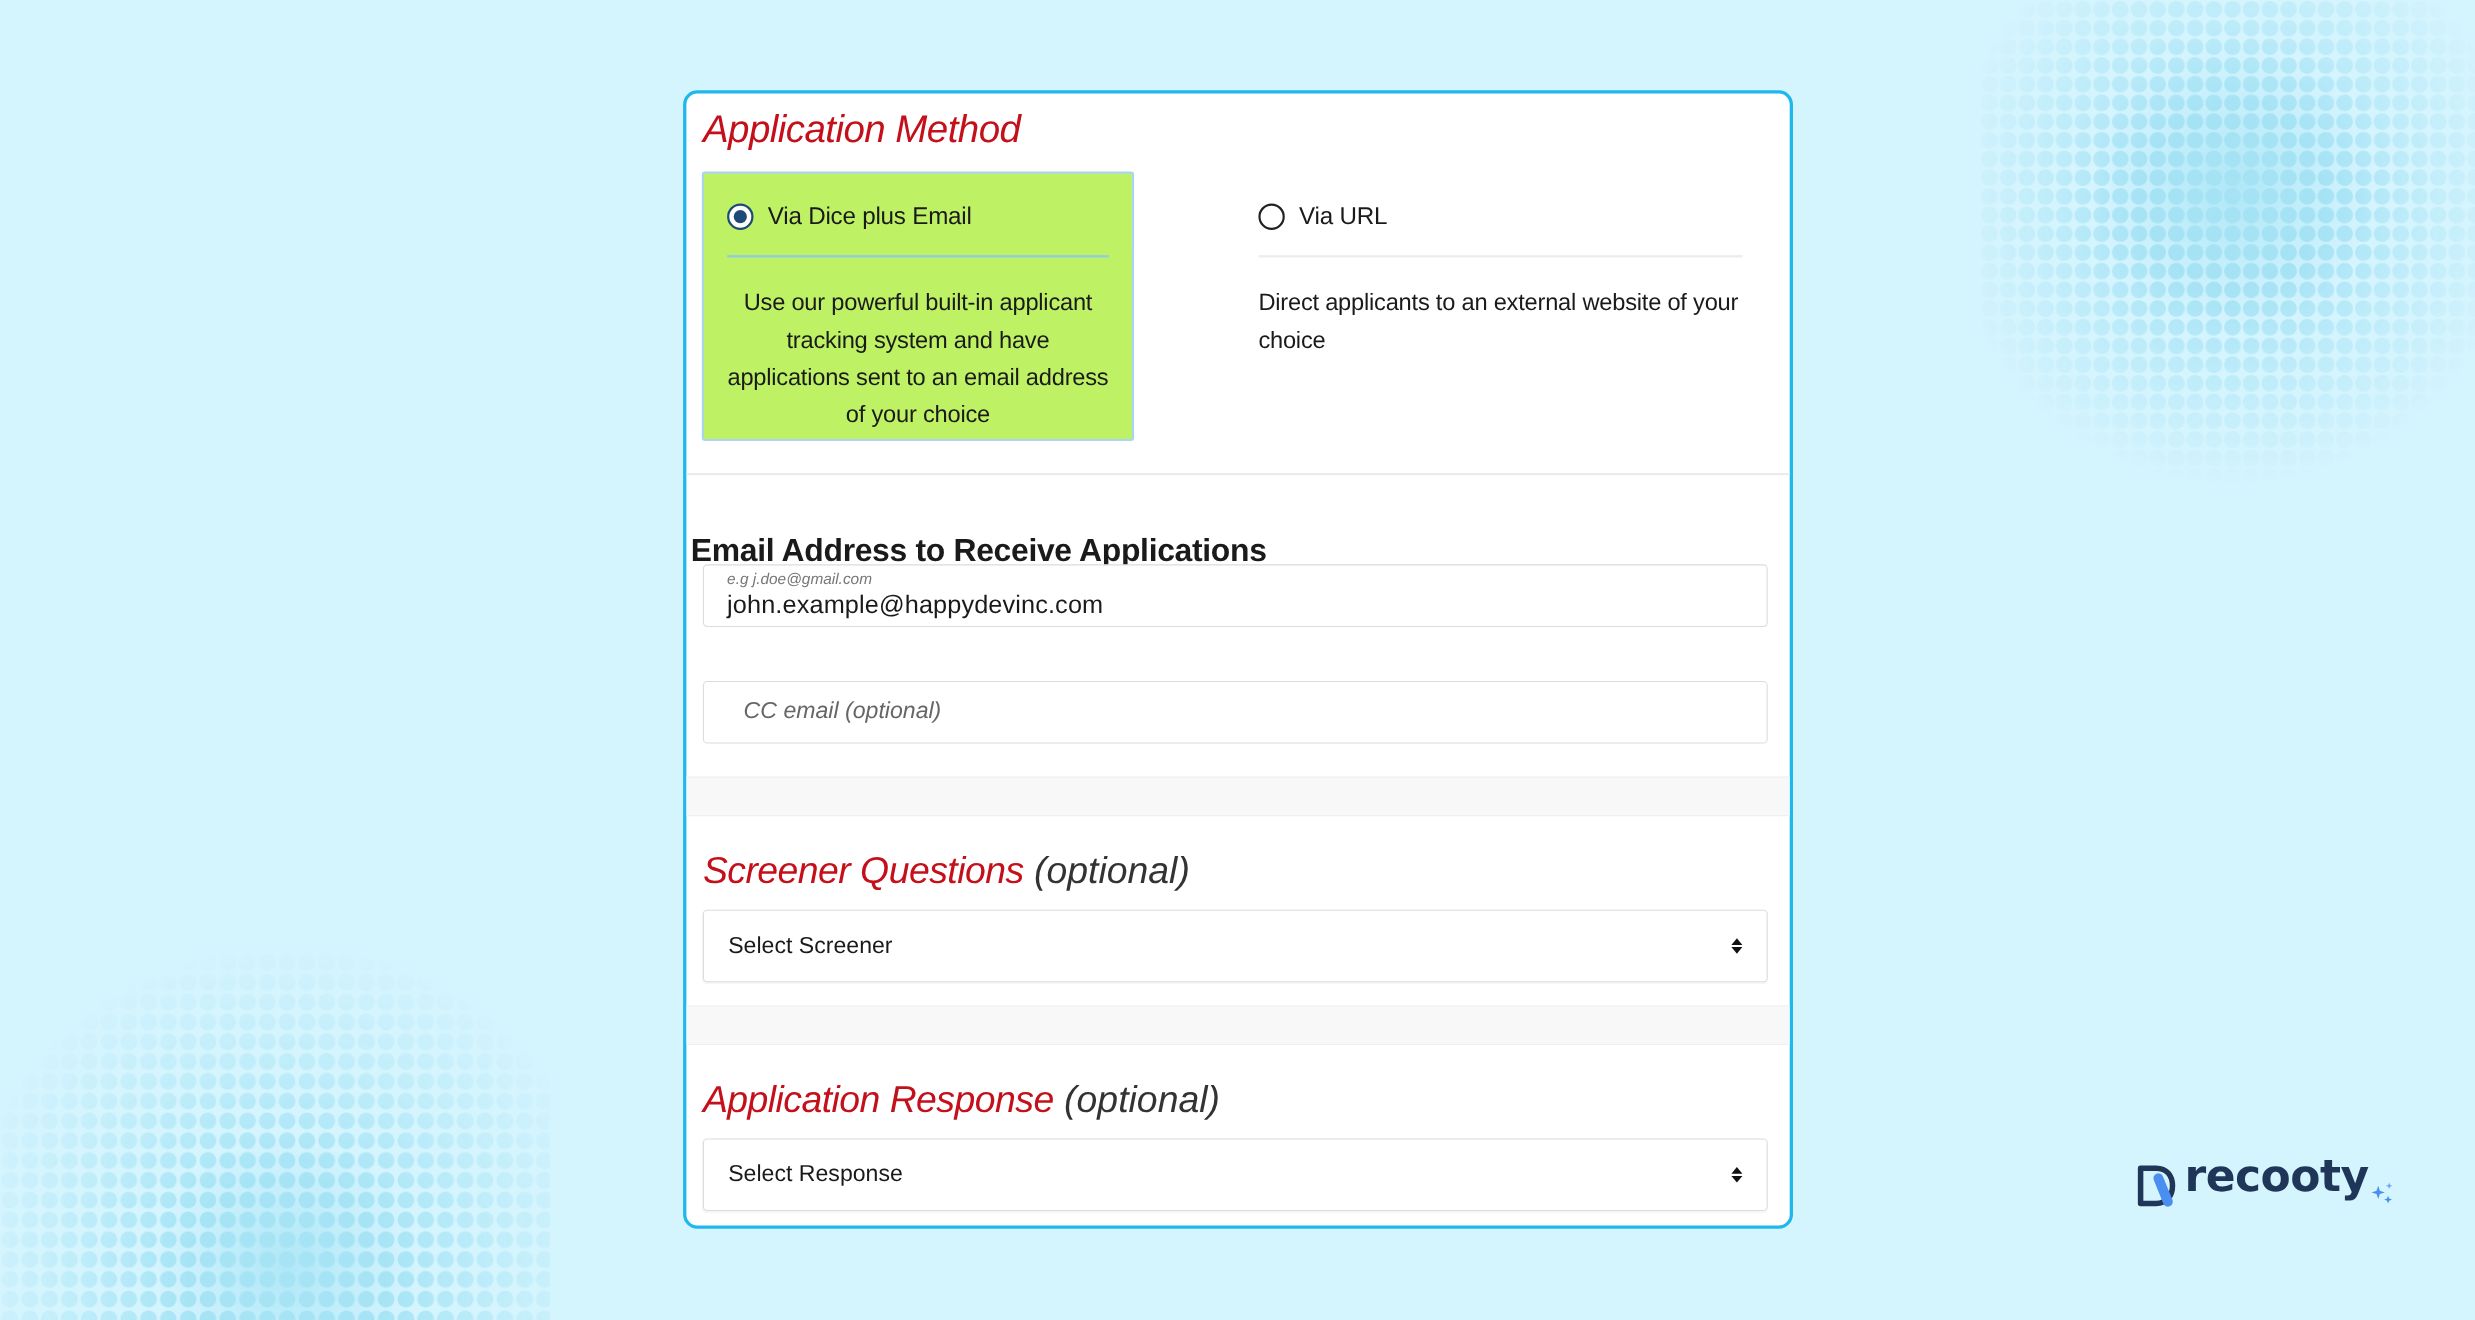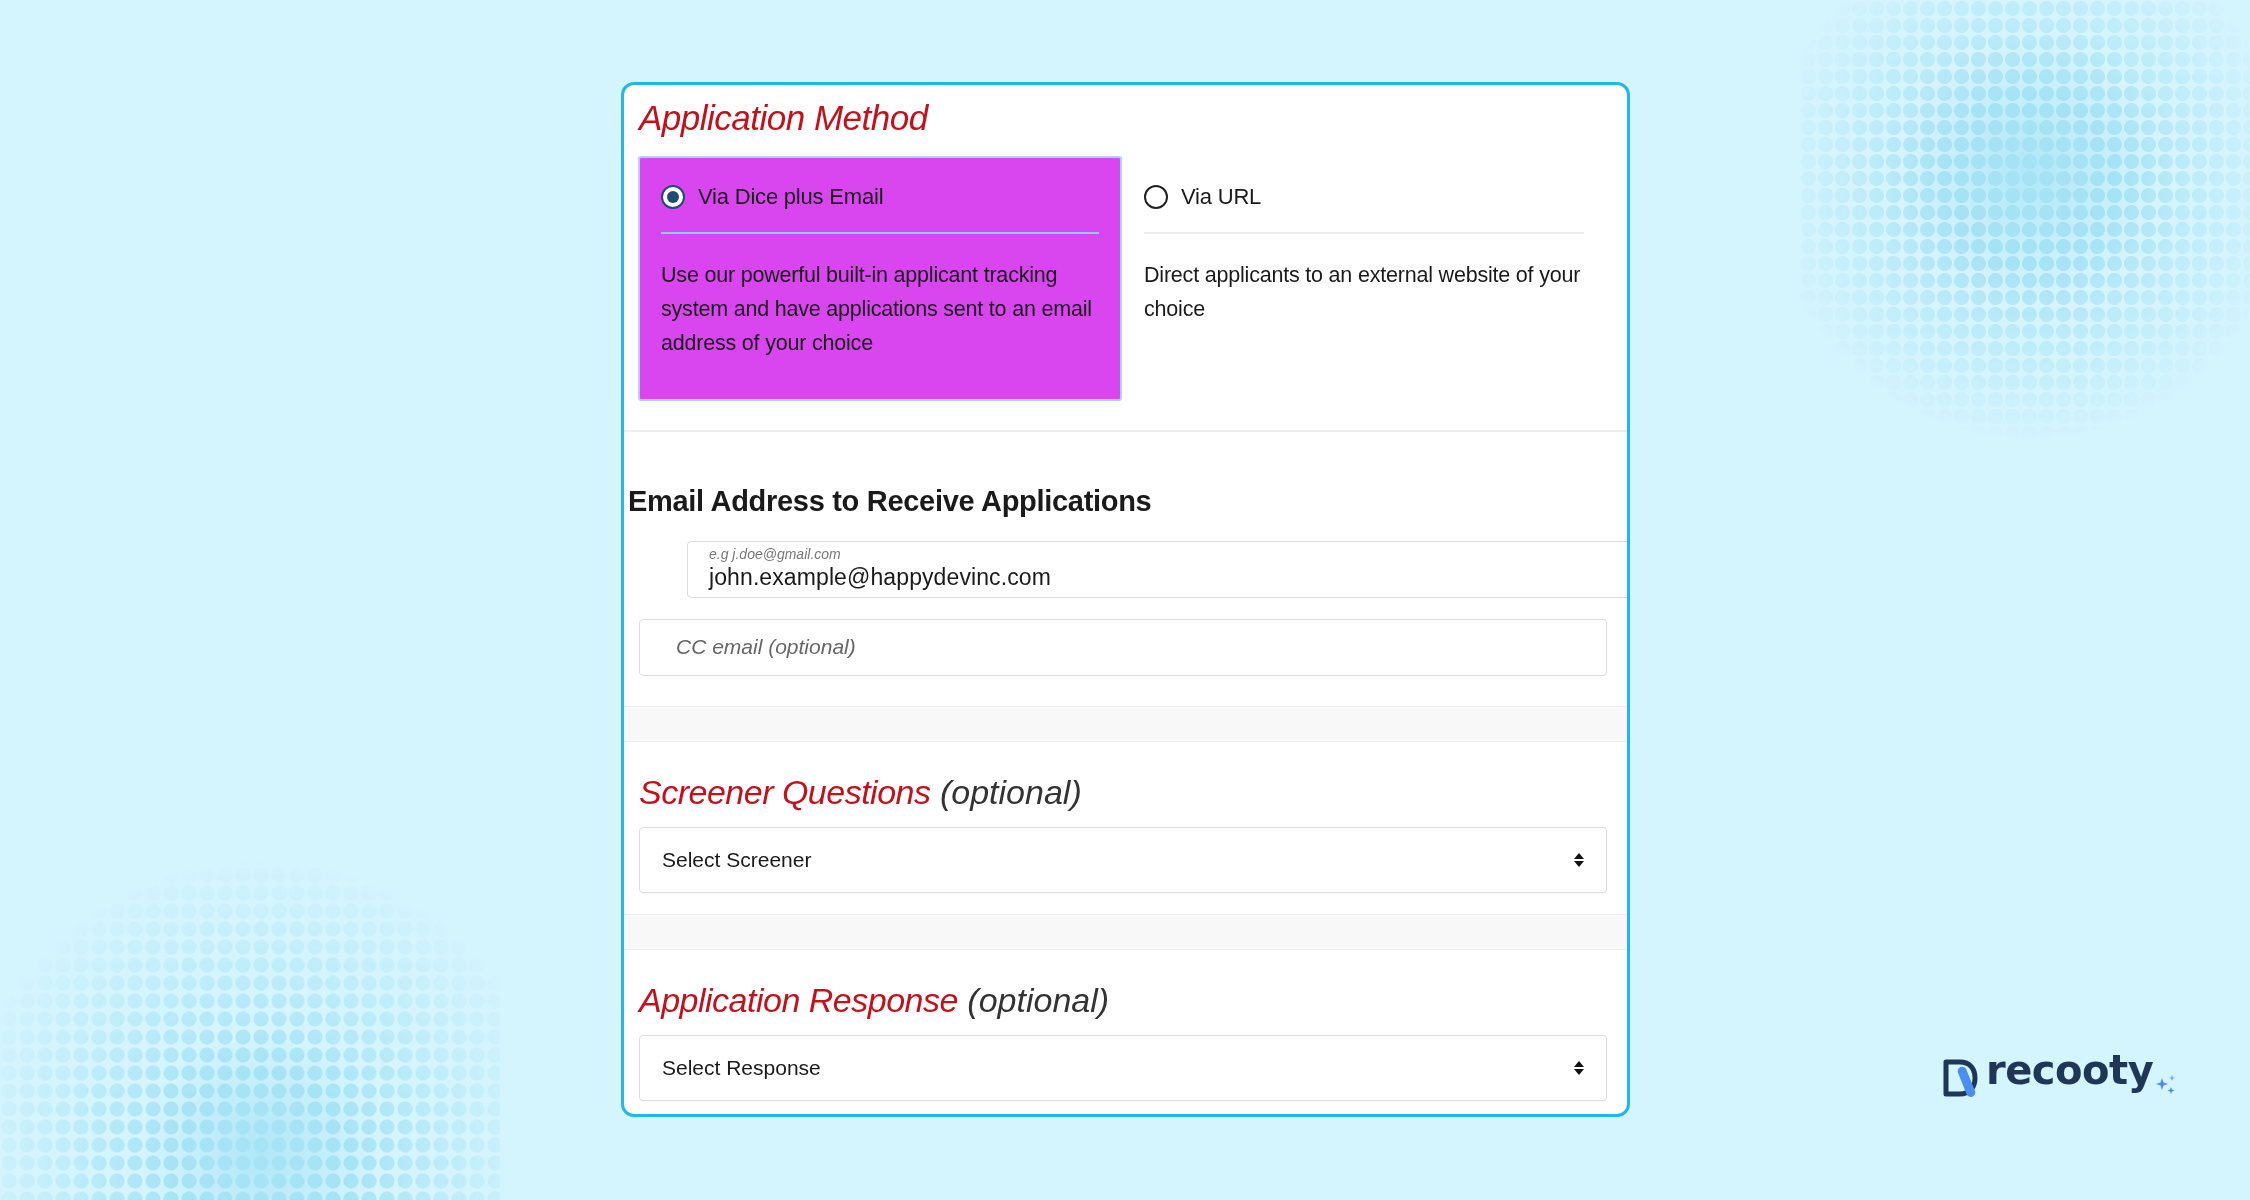--- a/index.html
+++ b/index.html
@@ -66,24 +66,25 @@
       font-size: 35px;
       line-height: 1;
     }
     .option {
       position: absolute;
       top: 71px;
       height: 245px;
       padding: 0 21px;
     }
     .option.selected {
-      left: 14px; width: 484px;
-      background: #d946ef;
+      left: 14px; width: 393px;
+      background: #bef264;
       border: 2px solid #a9d6ee;
       border-radius: 3px;
+      text-align: center;
     }
     .option.unselected {
       left: 497px; width: 486px;
       border: 2px solid transparent;
     }
     .option-head {
       display: flex;
       align-items: center;
       height: 74px;
       padding-top: 4px;
@@ -138,21 +139,21 @@
     }
     .input {
       position: absolute;
       left: 15px;
       width: 968px; height: 57px;
       border: 1.5px solid #dcdcdc;
       border-radius: 4px;
       background: #fff;
       padding: 0 21px;
     }
-    .input-email { top: 456px; margin-left: 48px; }
+    .input-email { top: 428px; }
     .input-cc { top: 534px; }
     .float-label {
       position: absolute;
       left: 21px; top: 4px;
       font-size: 14px;
       font-style: italic;
       color: #777;
     }
     .input-value {
       position: absolute;

